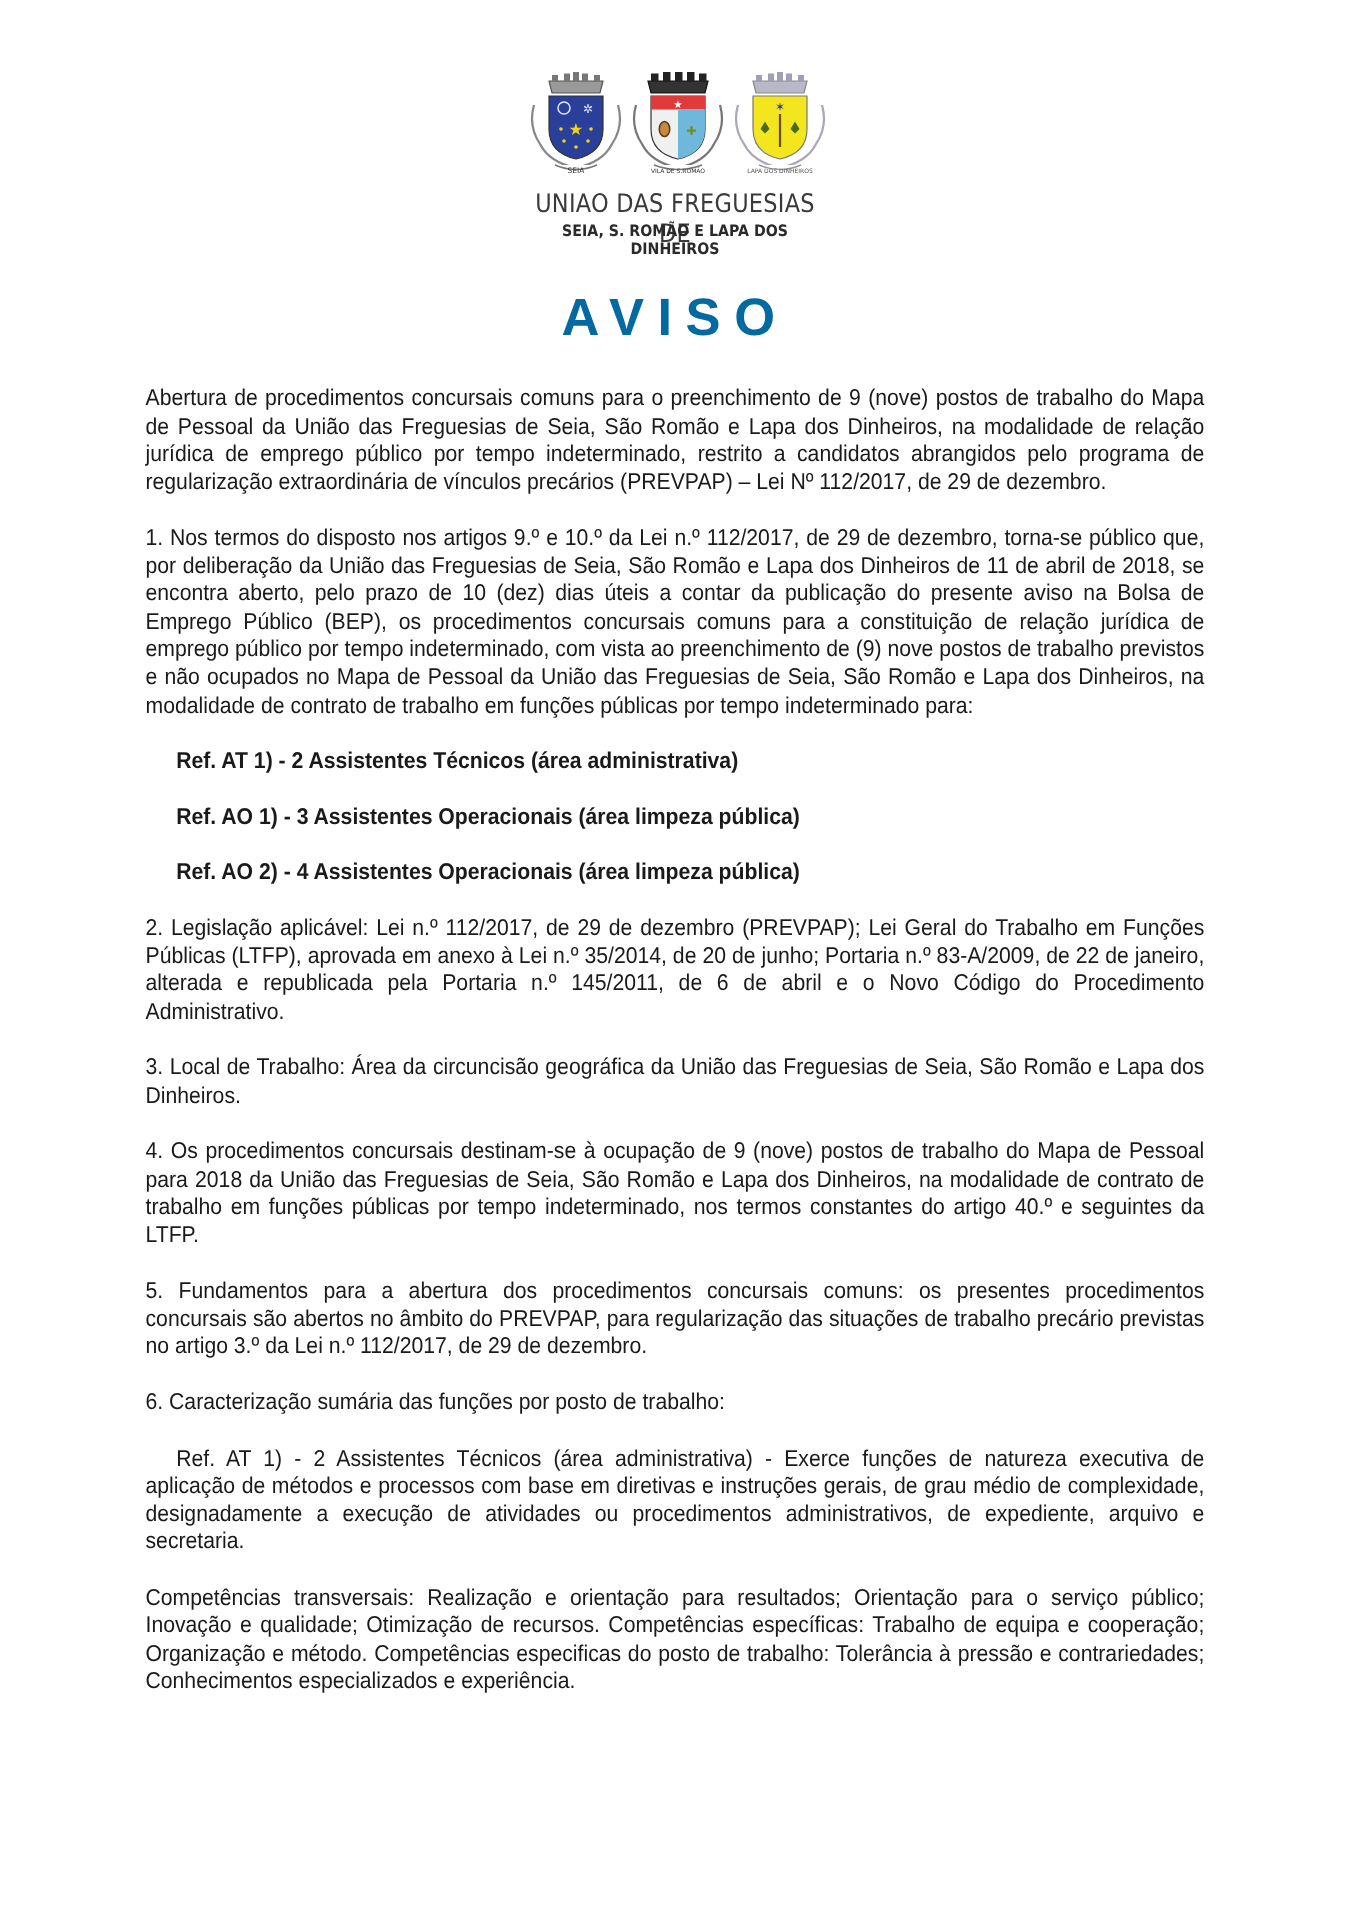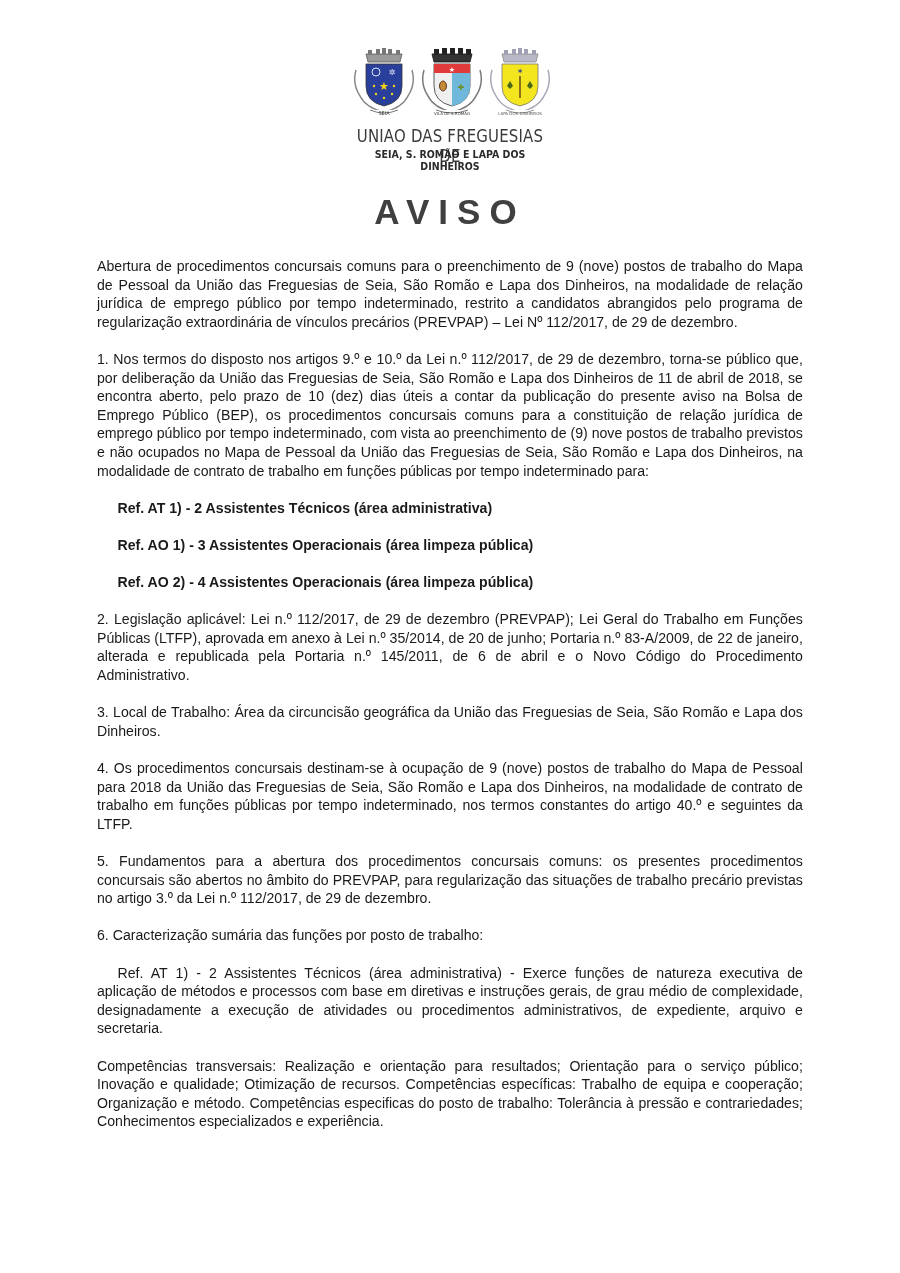--- a/index.html
+++ b/index.html
@@ -22,21 +22,21 @@
     transform: scaleX(0.88); transform-origin: center;
   }
   .org-line2 {
     position: absolute; left: 0; top: 100px; width: 220px; text-align: center;
     font-size: 10.5px; font-weight: bold; color: #2a2a2a;
     font-family: "DejaVu Sans", sans-serif;
     transform: scaleX(0.9); transform-origin: center;
   }
   .title {
     position: absolute; left: 0; top: 192px; width: 900px; text-align: center;
-    font-size: 35px; font-weight: bold; letter-spacing: 9px; color: #404040;
+    font-size: 35px; font-weight: bold; letter-spacing: 9px; color: #0369a1;
   }
   .body {
     position: absolute; left: 97px; top: 257px; width: 706px;
     font-size: 15.2px; line-height: 18.6px; text-align: justify;
     transform: scaleX(0.93); transform-origin: left top;
     width: 759px;
   }
   .body p { margin: 0 0 18.6px 0; }
   .ref { font-weight: bold; margin: 0 0 18.6px 22px !important; text-align: left; }
   .indent { text-indent: 22px; }

